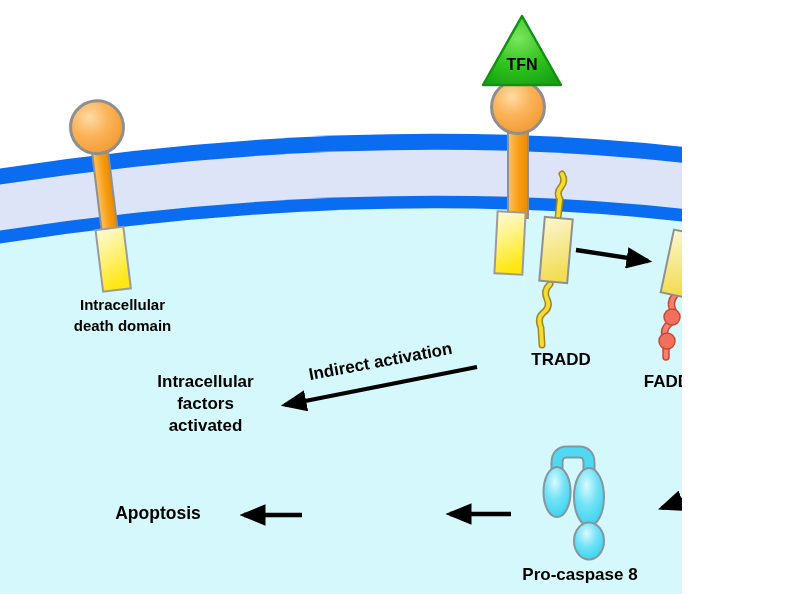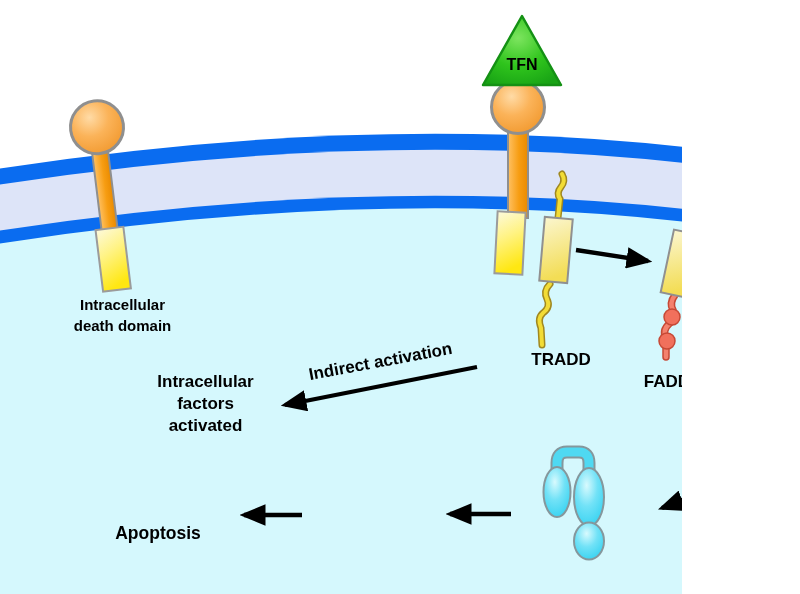--- a/index.html
+++ b/index.html
@@ -20,21 +20,21 @@
     font-size:17px;
   }
   .lbl-tfn{left:494px;top:54px;width:56px;font-size:16px;}
   .lbl-idd{left:25px;top:294px;width:195px;font-size:15px;line-height:21px;}
   .lbl-tradd{left:521px;top:349px;width:80px;}
   .lbl-fadd{left:627px;top:371px;width:80px;}
   .lbl-indirect{left:293px;top:351px;width:175px;transform:rotate(-10.5deg);}
   .lbl-transcription{left:128px;top:371px;width:155px;line-height:22px;}
   .lbl-procaspase{left:505px;top:564px;width:150px;}
   .lbl-caspact{left:322px;top:492px;width:102px;line-height:21px;}
-  .lbl-apoptosis{left:108px;top:503px;width:100px;font-size:17.5px;margin-top:20px;}
+  .lbl-apoptosis{left:108px;top:503px;width:100px;font-size:17.5px;}
 </style>
 </head>
 <body>
 
 <div class="stage">
 
   <svg width="800" height="594" viewBox="0 0 800 594">
     <defs>
       <radialGradient id="gBall" cx="38%" cy="30%" r="80%">
         <stop offset="0%" stop-color="#ffdba6"></stop>
@@ -134,15 +134,16 @@
 
   <div class="lbl lbl-tfn">TFN</div>
   <div class="lbl lbl-idd">Intracellular
 death domain</div>
   <div class="lbl lbl-tradd">TRADD</div>
   <div class="lbl lbl-fadd">FADD</div>
   <div class="lbl lbl-indirect">Indirect activation</div>
   <div class="lbl lbl-transcription">Intracellular
 factors
 activated</div>
+  <div class="lbl lbl-procaspase">Pro-caspase 8</div>
   <div class="lbl lbl-apoptosis">Apoptosis</div>
 
 </div>
 
 </body></html>

